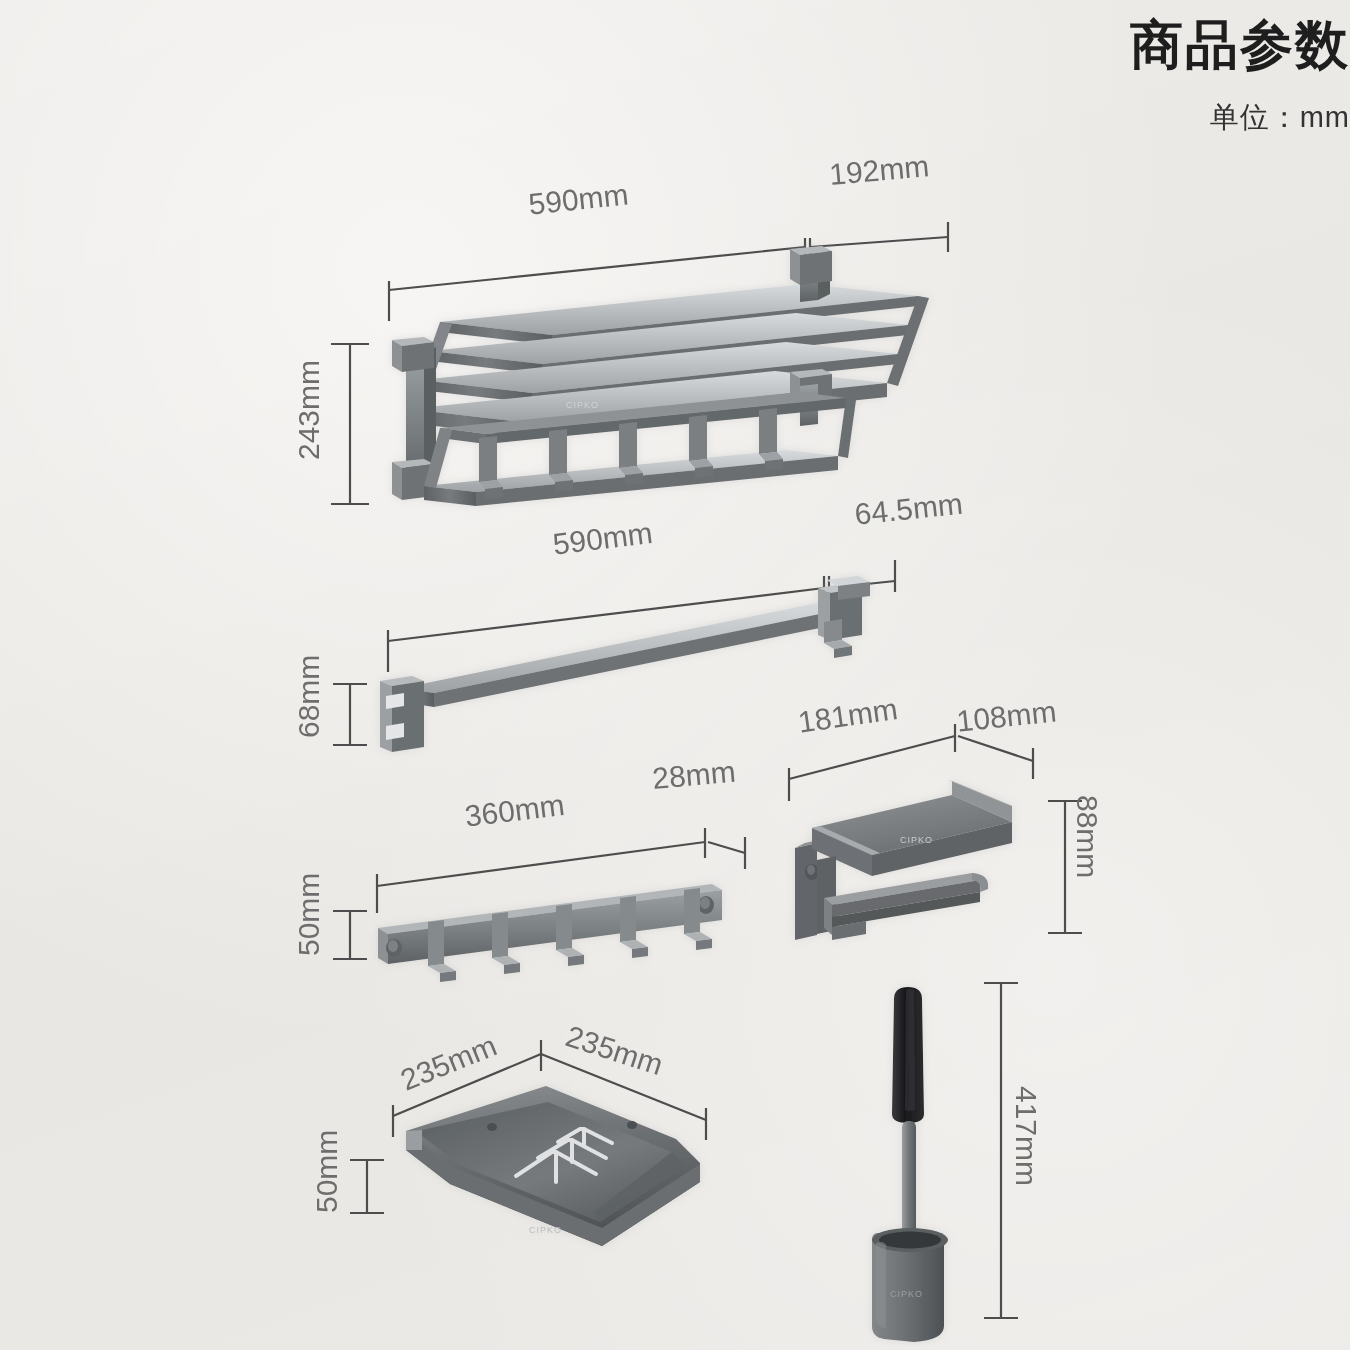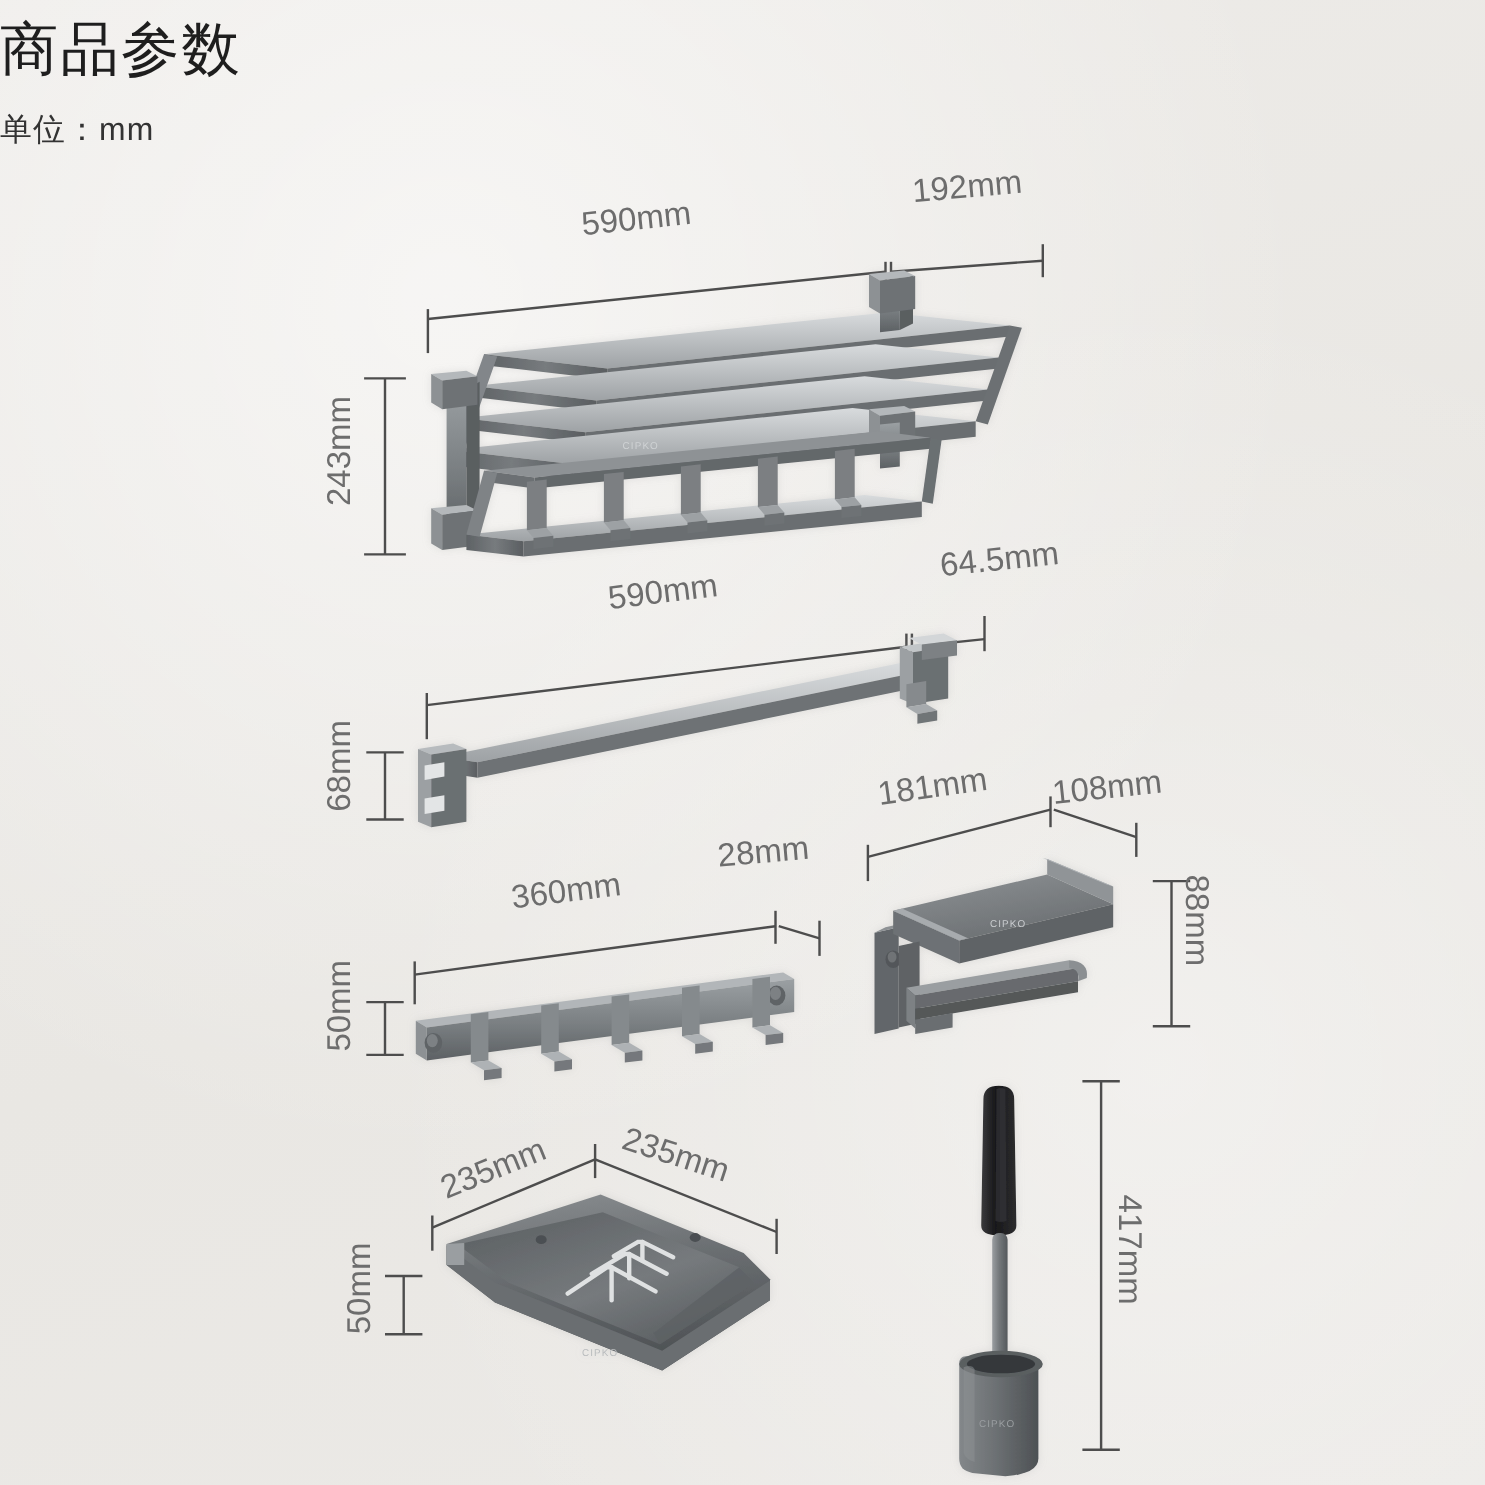--- a/index.html
+++ b/index.html
@@ -17,29 +17,29 @@
       radial-gradient(circle at 30% 20%, rgba(255,255,255,0.55), rgba(255,255,255,0) 55%),
       radial-gradient(circle at 78% 72%, rgba(255,255,255,0.35), rgba(255,255,255,0) 50%),
       linear-gradient(160deg,#eeece9 0%,#e9e7e3 55%,#eceae7 100%);
     pointer-events:none;
   }
   .stage{position:absolute;inset:0;}
   svg.scene{position:absolute;left:0;top:0;width:1350px;height:1350px;}
 
   .title{
     position:absolute;left:0;right:0;top:10px;
-    text-align:left;
+    text-align:right;
     font-size:53px;
-    font-weight:normal;
+    font-weight:bold;
     color:#1e1e1e;
     letter-spacing:2px;
   }
   .subtitle{
     position:absolute;left:0;right:0;top:98px;
-    text-align:left;
+    text-align:right;
     font-size:29px;
     color:#333;
     letter-spacing:1px;
   }
 
   
   .dim{
     position:absolute;
     color:#6d6d6d;
     font-size:30px;

